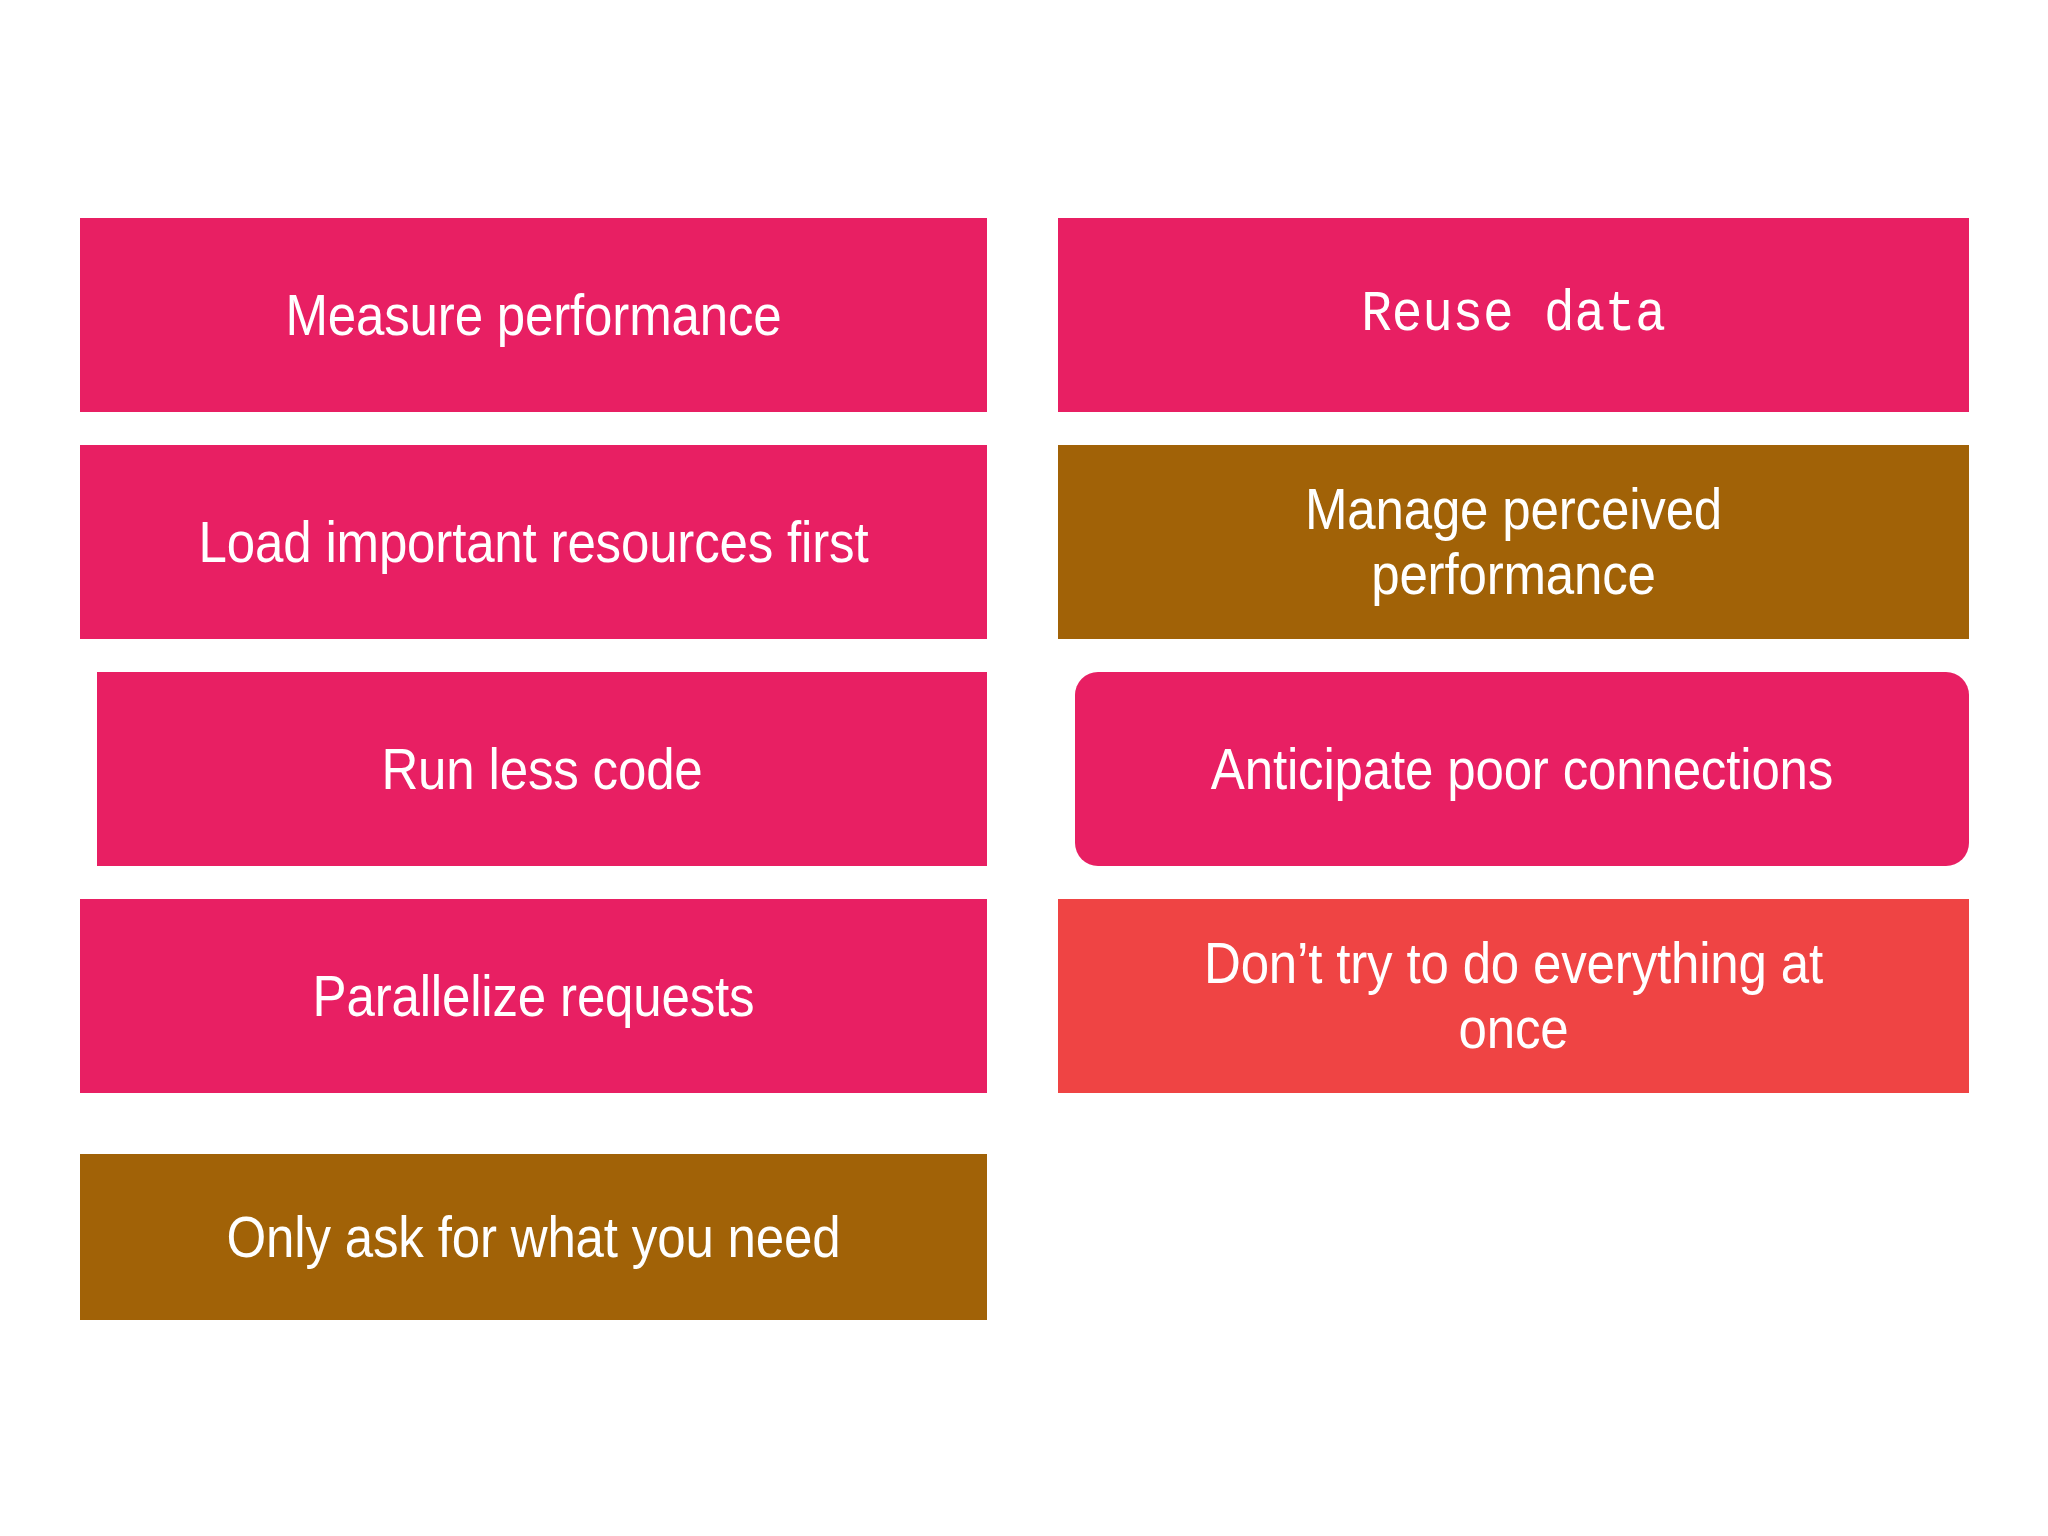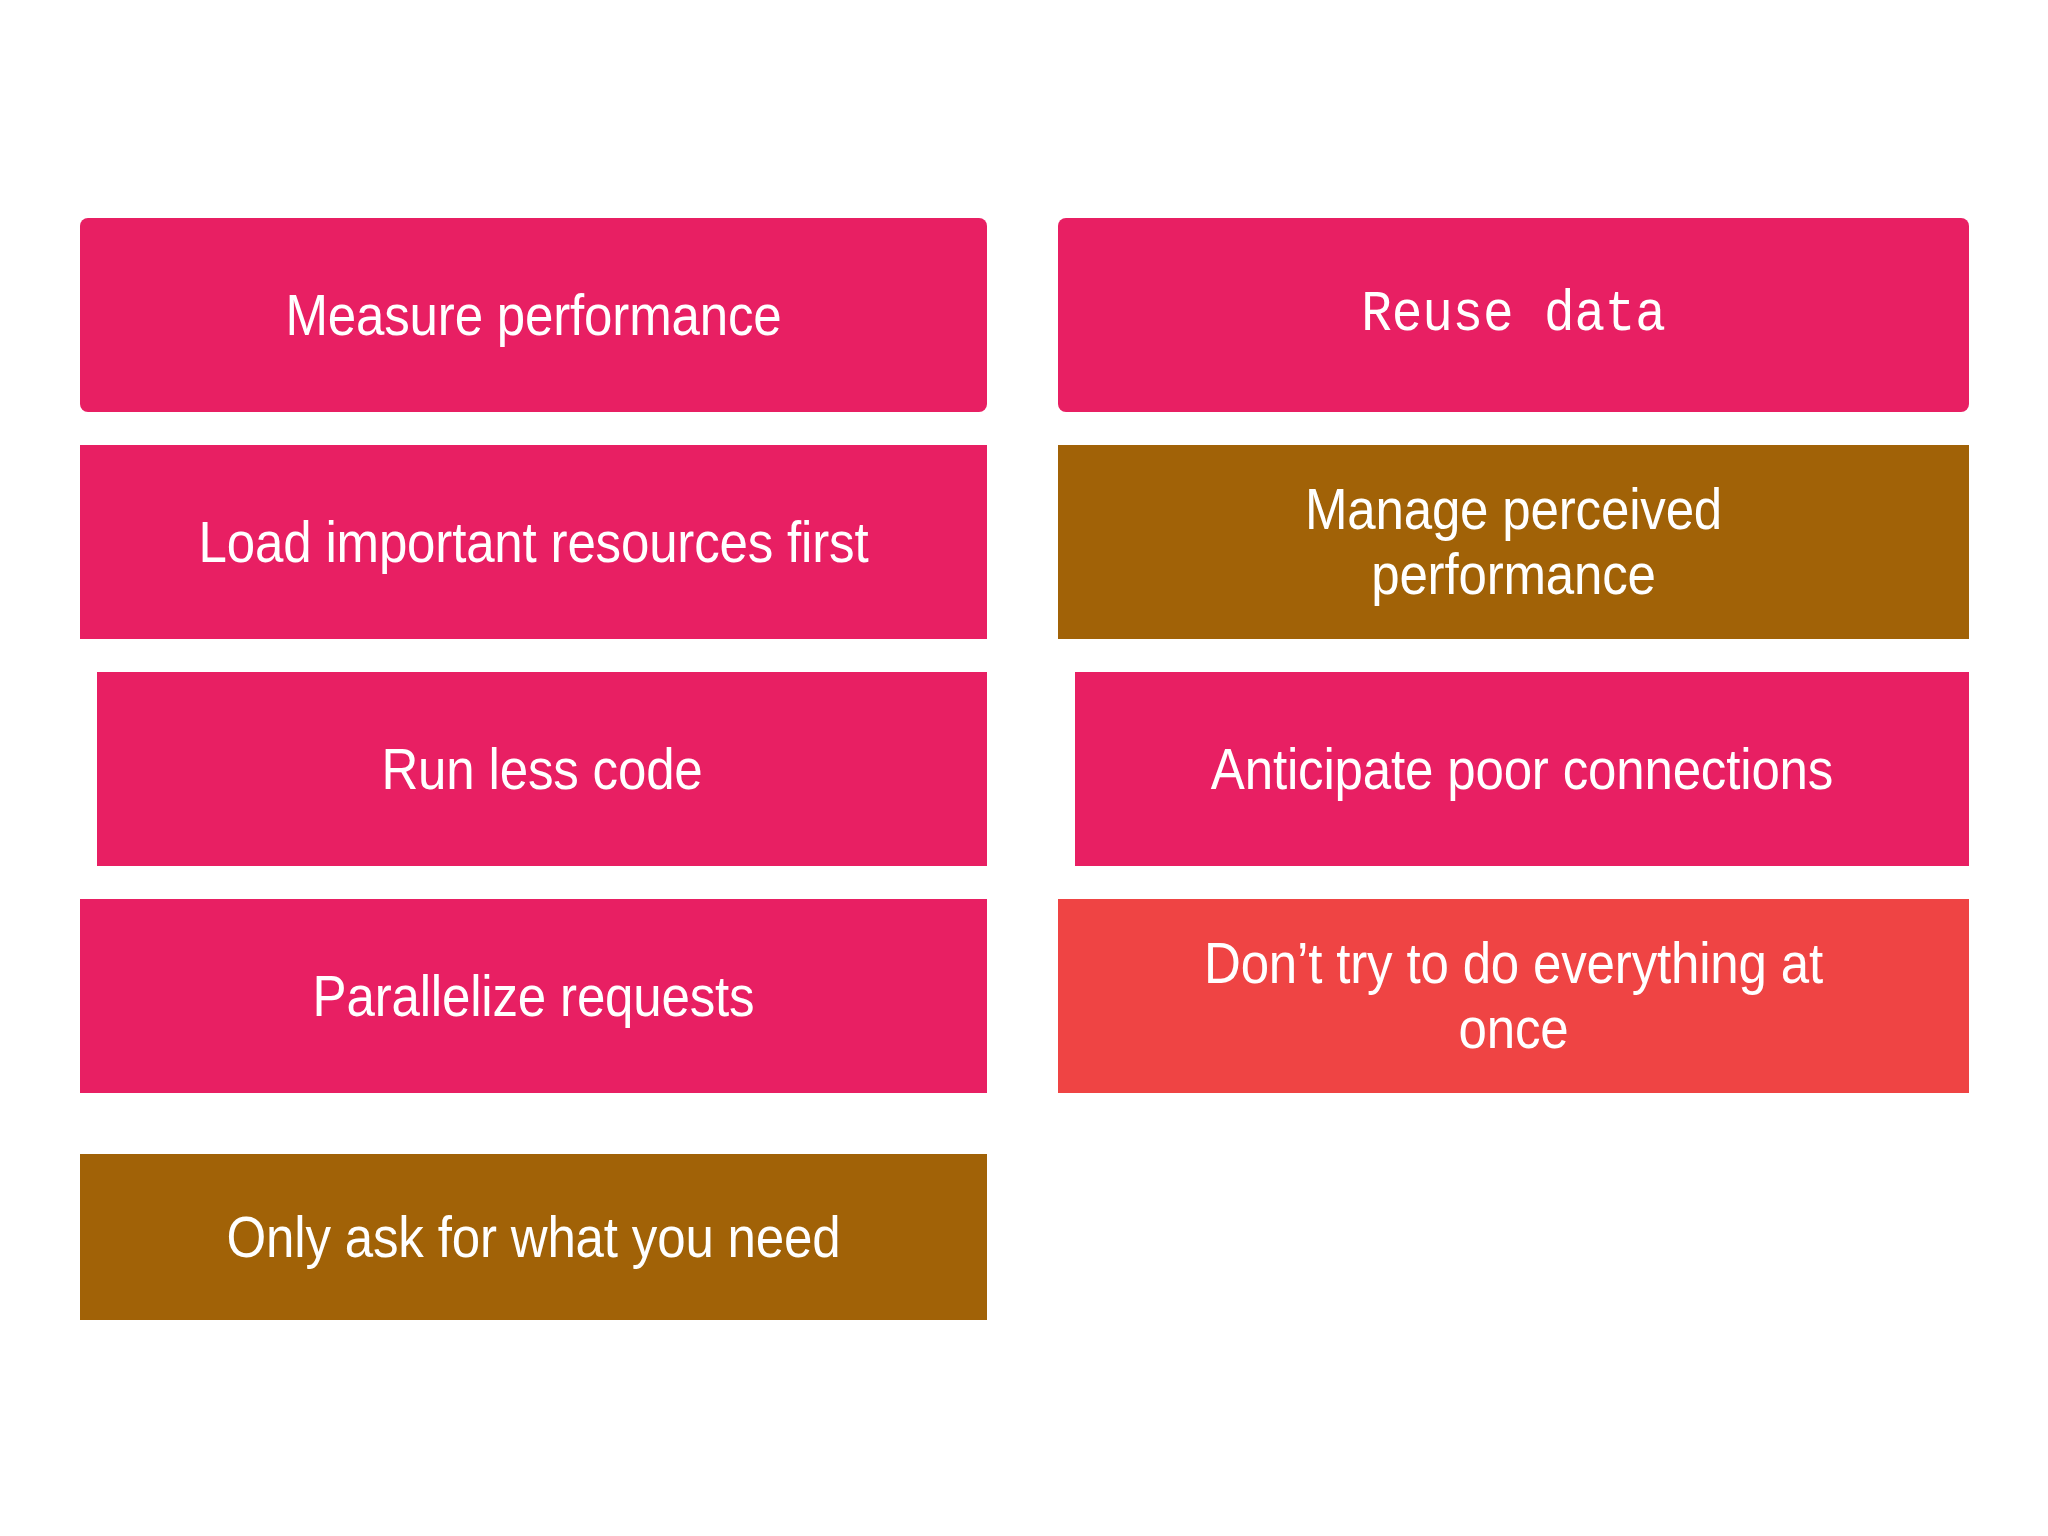--- a/index.html
+++ b/index.html
@@ -31,21 +31,21 @@
     background: #e81f63;
     display: flex;
     align-items: center;
     justify-content: center;
     box-sizing: border-box;
     padding: 4px 18px;
     overflow: hidden;
   }
   .card.col-left  { grid-column: 1; }
   .card.col-right { grid-column: 3; }
-  .card.r1 { grid-row: 1; border-radius: 8px; }
+  .card.r1 { grid-row: 1; }
   .card.r2 { grid-row: 2; }
   .card.r3 { grid-row: 3; margin-left: 17px; }
   .card.r4 { grid-row: 4; }
   .card.r5 { grid-row: 5; }
 
   .card-label {
     color: #ffffff;
     font-size: 58px;
     line-height: 1.08;
     font-weight: 400;
@@ -87,21 +87,21 @@
 
     <div class="spacer" style="grid-row:1"></div>
 
     <div class="card col-right r1" style="background: rgb(232, 31, 99); font-family: Liberation Mono, monospace;">
       <span class="card-label" style="color: rgb(255, 255, 255);">Reuse data</span>
     </div>
     <div class="card col-right r2" style="background: #a16207;">
       <span class="card-label wrap2" style="color: rgb(255, 255, 255);">Manage perceived
 performance</span>
     </div>
-    <div class="card col-right r3" style="background: rgb(232, 31, 99);">
+    <div class="card col-right r3" style="background: rgb(232, 31, 99); border-radius: 23px;">
       <span class="card-label" style="color: rgb(255, 255, 255);">Anticipate poor connections</span>
     </div>
     <div class="card col-right r4" style="background: #ef4444;">
       <span class="card-label wrap2" style="color: rgb(255, 255, 255);">Don’t try to do everything at
 once</span>
     </div>
 
   </div>
 </div>
 

